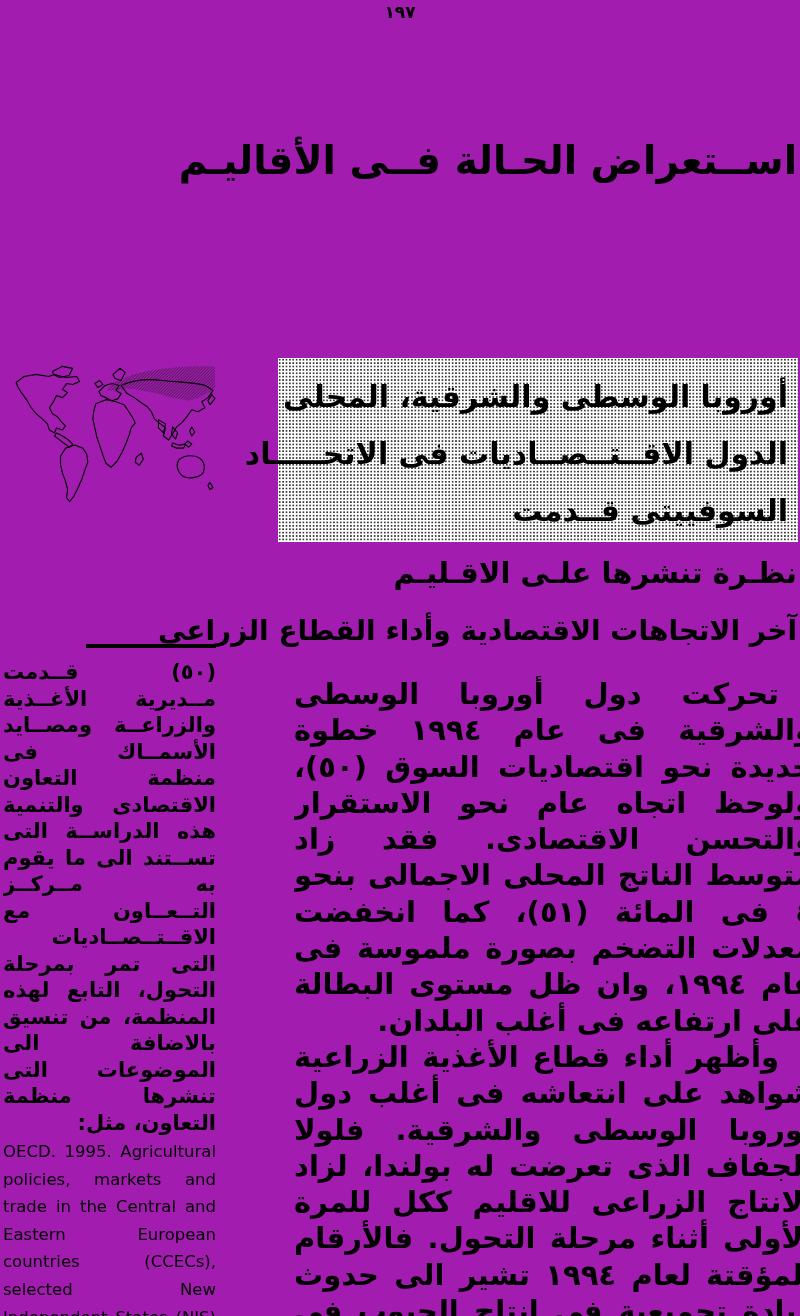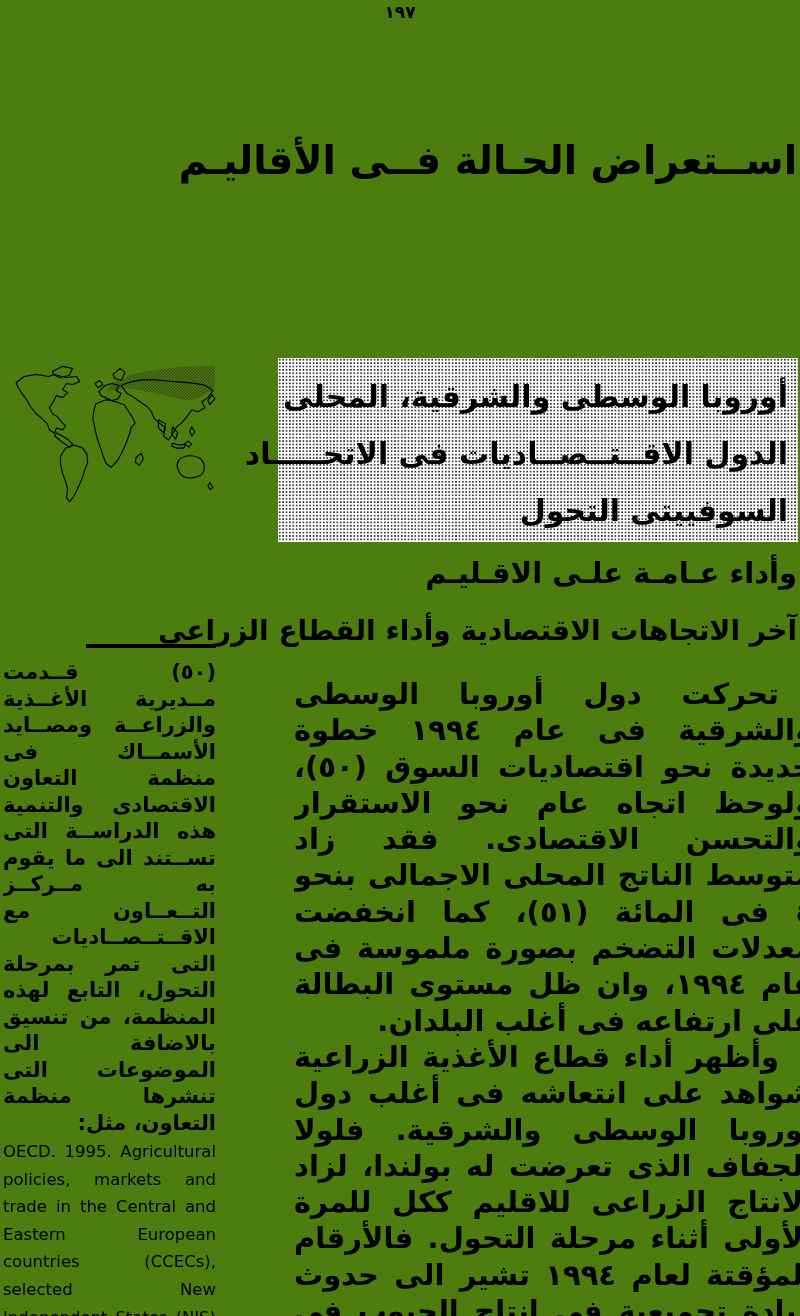--- a/index.html
+++ b/index.html
@@ -1,21 +1,21 @@
 <!DOCTYPE html>
 <html lang="ar"><head>
 <meta charset="utf-8">
 <style>
   html,body{margin:0;padding:0;}
   body{
     width:800px;height:1316px;background:#ffffff;color:#000;
     font-family:"DejaVu Sans","Liberation Sans",sans-serif;
     position:relative;overflow:hidden;
   }
-  .page{position:absolute;inset:0;background:#4d7c0f;}
+  .page{position:absolute;inset:0;background:#a21caf;}
 
   .page-number{
     position:absolute;top:2px;left:0;right:0;text-align:center;
     font-size:17px;font-weight:bold;
   }
 
   .main-title{
     position:absolute;top:138px;left:278px;width:519px;
     direction:rtl;text-align:right;
     font-size:39px;font-weight:bold;line-height:1.2;
@@ -135,24 +135,24 @@
         <path d="M342,198 C352,188 372,186 384,194 C394,202 396,216 388,226 C378,234 358,236 348,228 C340,220 336,208 342,198 Z"></path>
 
         <path d="M404,242 L410,252 L404,256 L400,248 Z"></path>
       </g>
     </svg>
   </div>
 
   <div class="region-box">
     <div class="ln">أوروبا الوسطى والشرقية، المحلى</div>
     <div class="ln">الدول الاقــتــصــاديات فى الاتحـــــاد</div>
-    <div class="ln">السوفييتى التحول</div>
+    <div class="ln">السوفييتى قــدمت</div>
   </div>
 
-  <div class="h-overview">وأداء عـامـة علـى الاقـليـم</div>
+  <div class="h-overview">نظـرة تنشرها علـى الاقـليـم</div>
 
   <div class="h-trends">آخر الاتجاهات الاقتصادية وأداء القطاع الزراعى</div>
 
   <div class="body-text">
     <p>تحركت دول أوروبا الوسطى والشرقية فى عام ١٩٩٤ خطوة جديدة نحو اقتصاديات السوق (٥٠)، ولوحظ اتجاه عام نحو الاستقرار والتحسن الاقتصادى. فقد زاد متوسط الناتج المحلى الاجمالى بنحو ٤ فى المائة (٥١)، كما انخفضت معدلات التضخم بصورة ملموسة فى عام ١٩٩٤، وان ظل مستوى البطالة على ارتفاعه فى أغلب البلدان.</p>
     <p>وأظهر أداء قطاع الأغذية الزراعية شواهد على انتعاشه فى أغلب دول أوروبا الوسطى والشرقية. فلولا الجفاف الذى تعرضت له بولندا، لزاد الانتاج الزراعى للاقليم ككل للمرة الأولى أثناء مرحلة التحول. فالأرقام المؤقتة لعام ١٩٩٤ تشير الى حدوث زيادة تجميعية فى انتاج الحبوب فى الاقليم للسنة الثانية على التوالى، حيث تقدر الزيادة بنحو ٨ فى المائة أو ٩ فى المائة بعد أن كانت ٦ فى المائة أو ٧ فى المائة فى ١٩٩٣. وقد زاد انتاج الحبوب عن مثيله فى عام ١٩٩٣ فى أغلب بلدان الاقليم، باستثناء البلدان المنتجة الرئيسية وهى بولندا. وجمهوريات البلطيق، حيث تعرضت جميعها للجفاف، واستمر انتاج القطاع الحيوانى فى الانخفاض فى أغلب بلدان أوروبا الوسطى والشرقية، وظل السبب الأول فى ذلك هو التكيف مع</p>
   </div>
 
   <div class="sidebar">
     <div class="fn-rule"></div>

